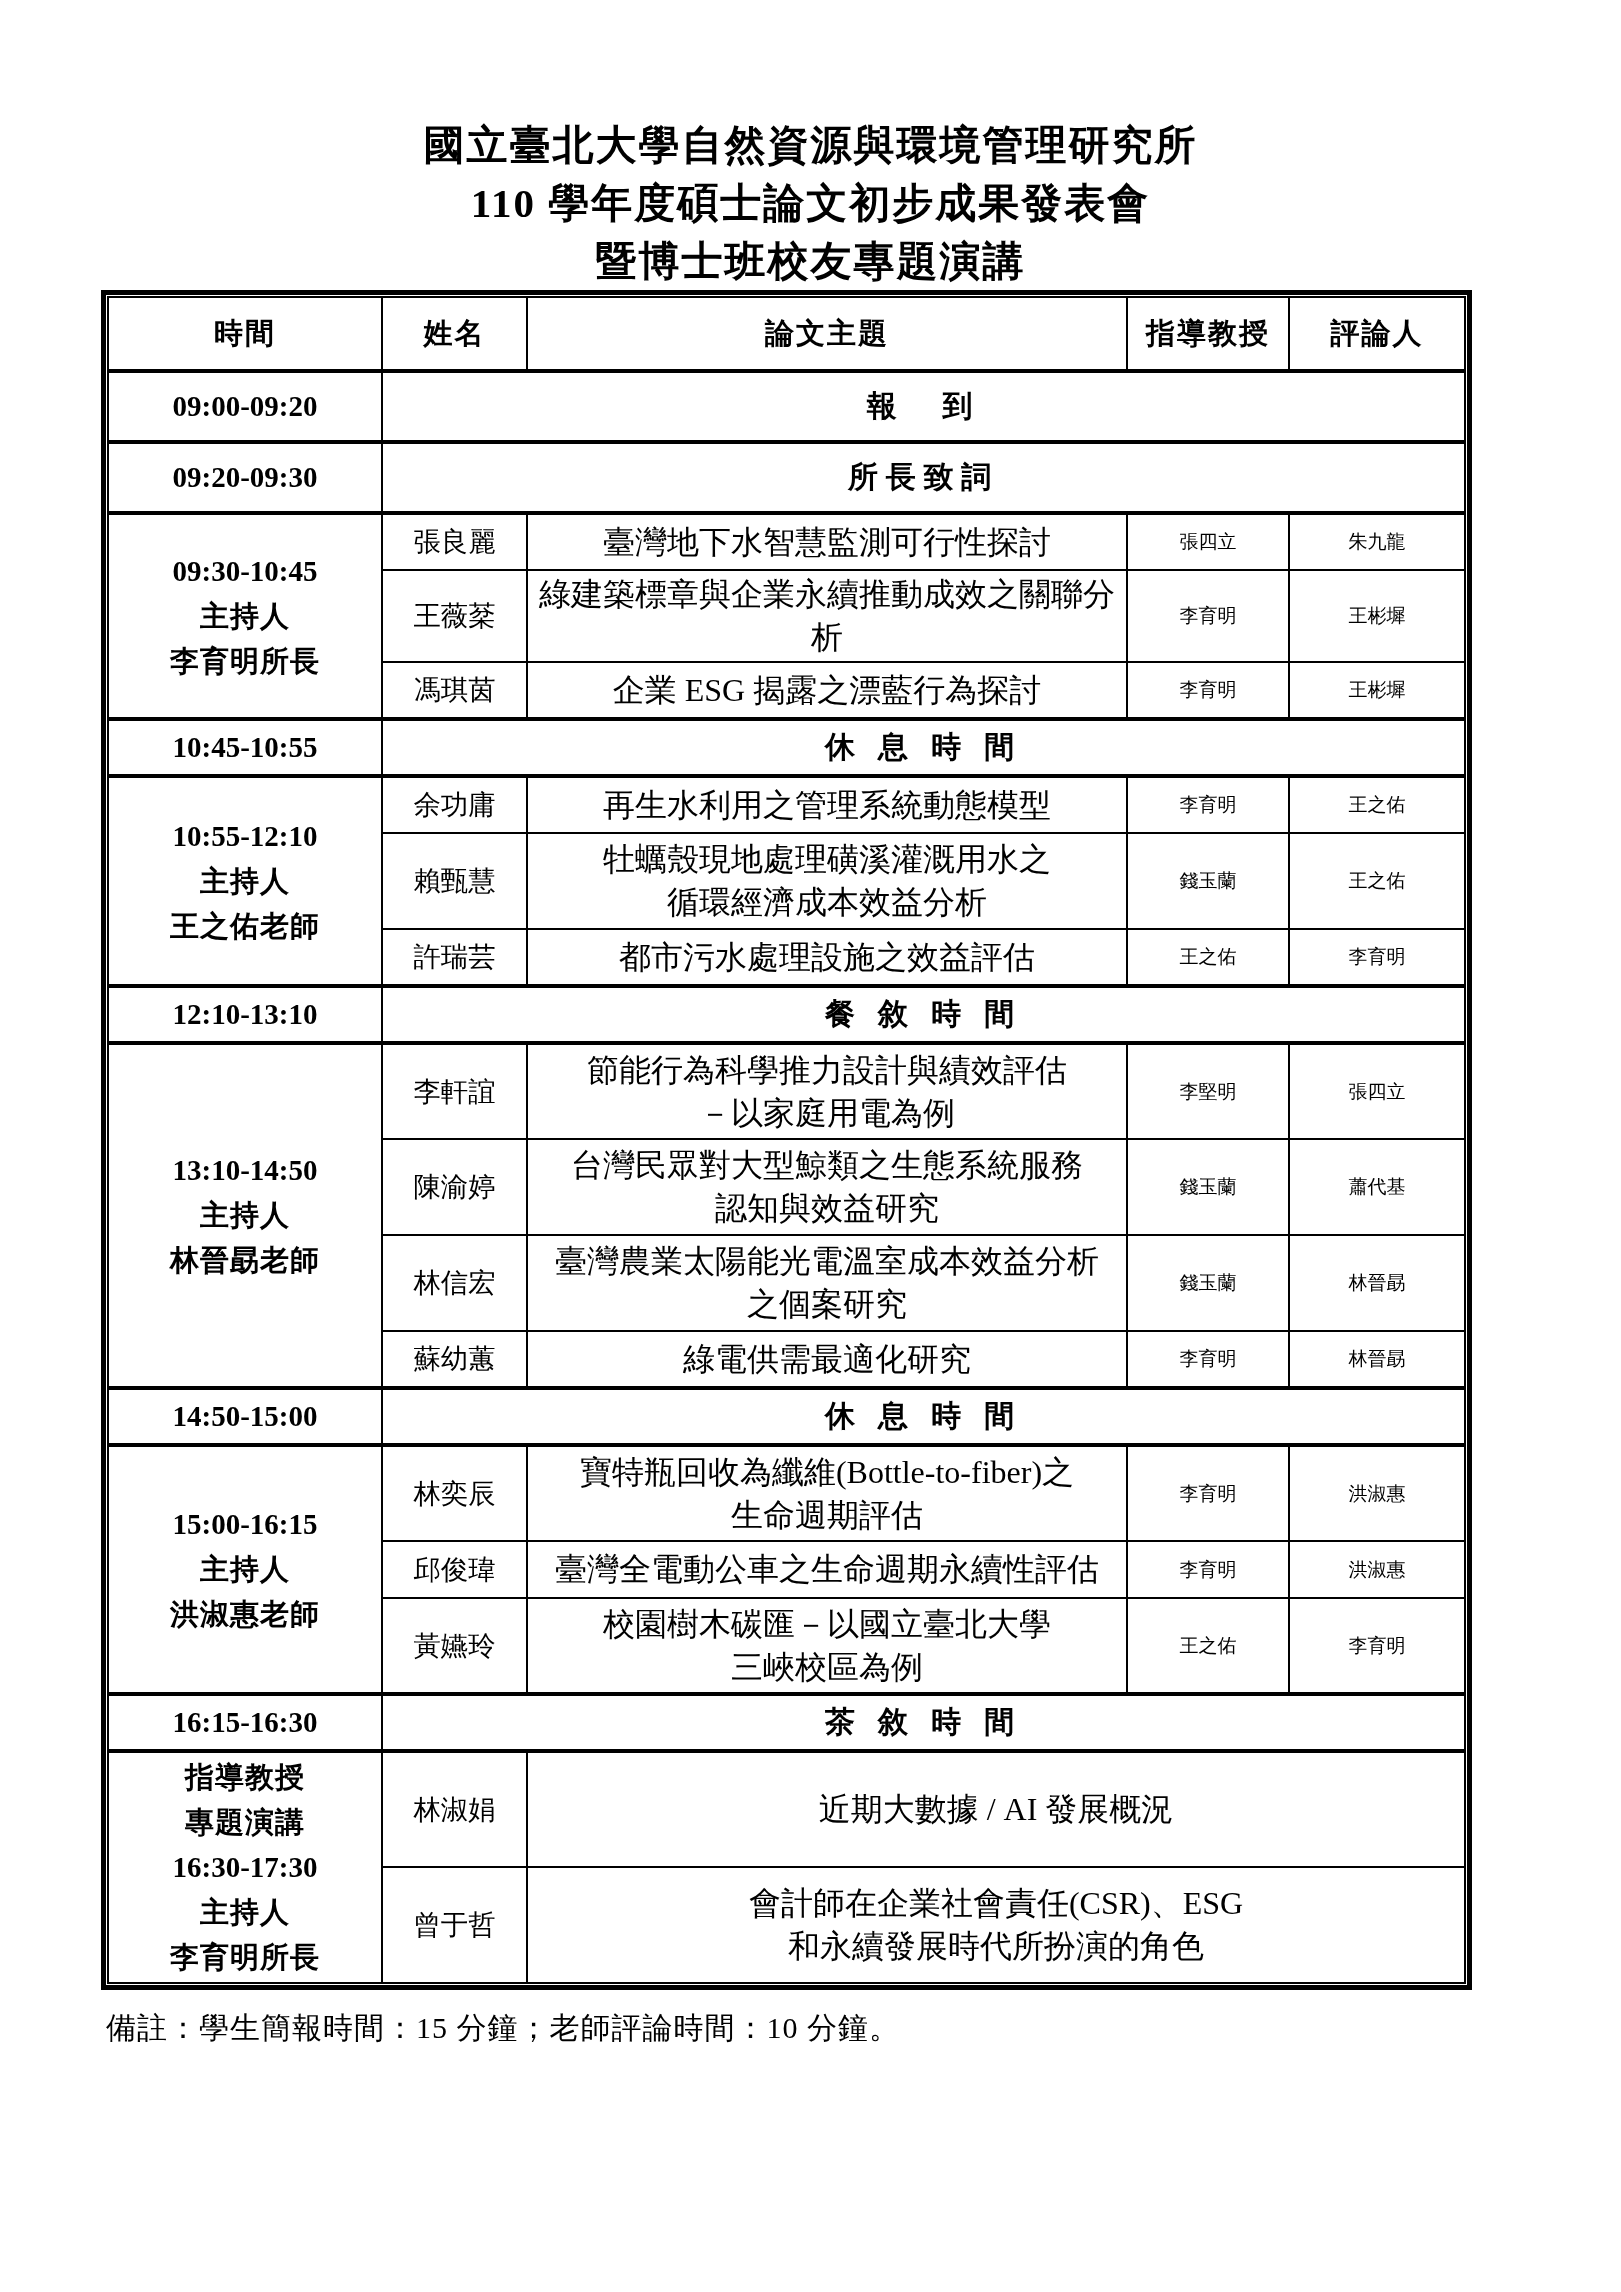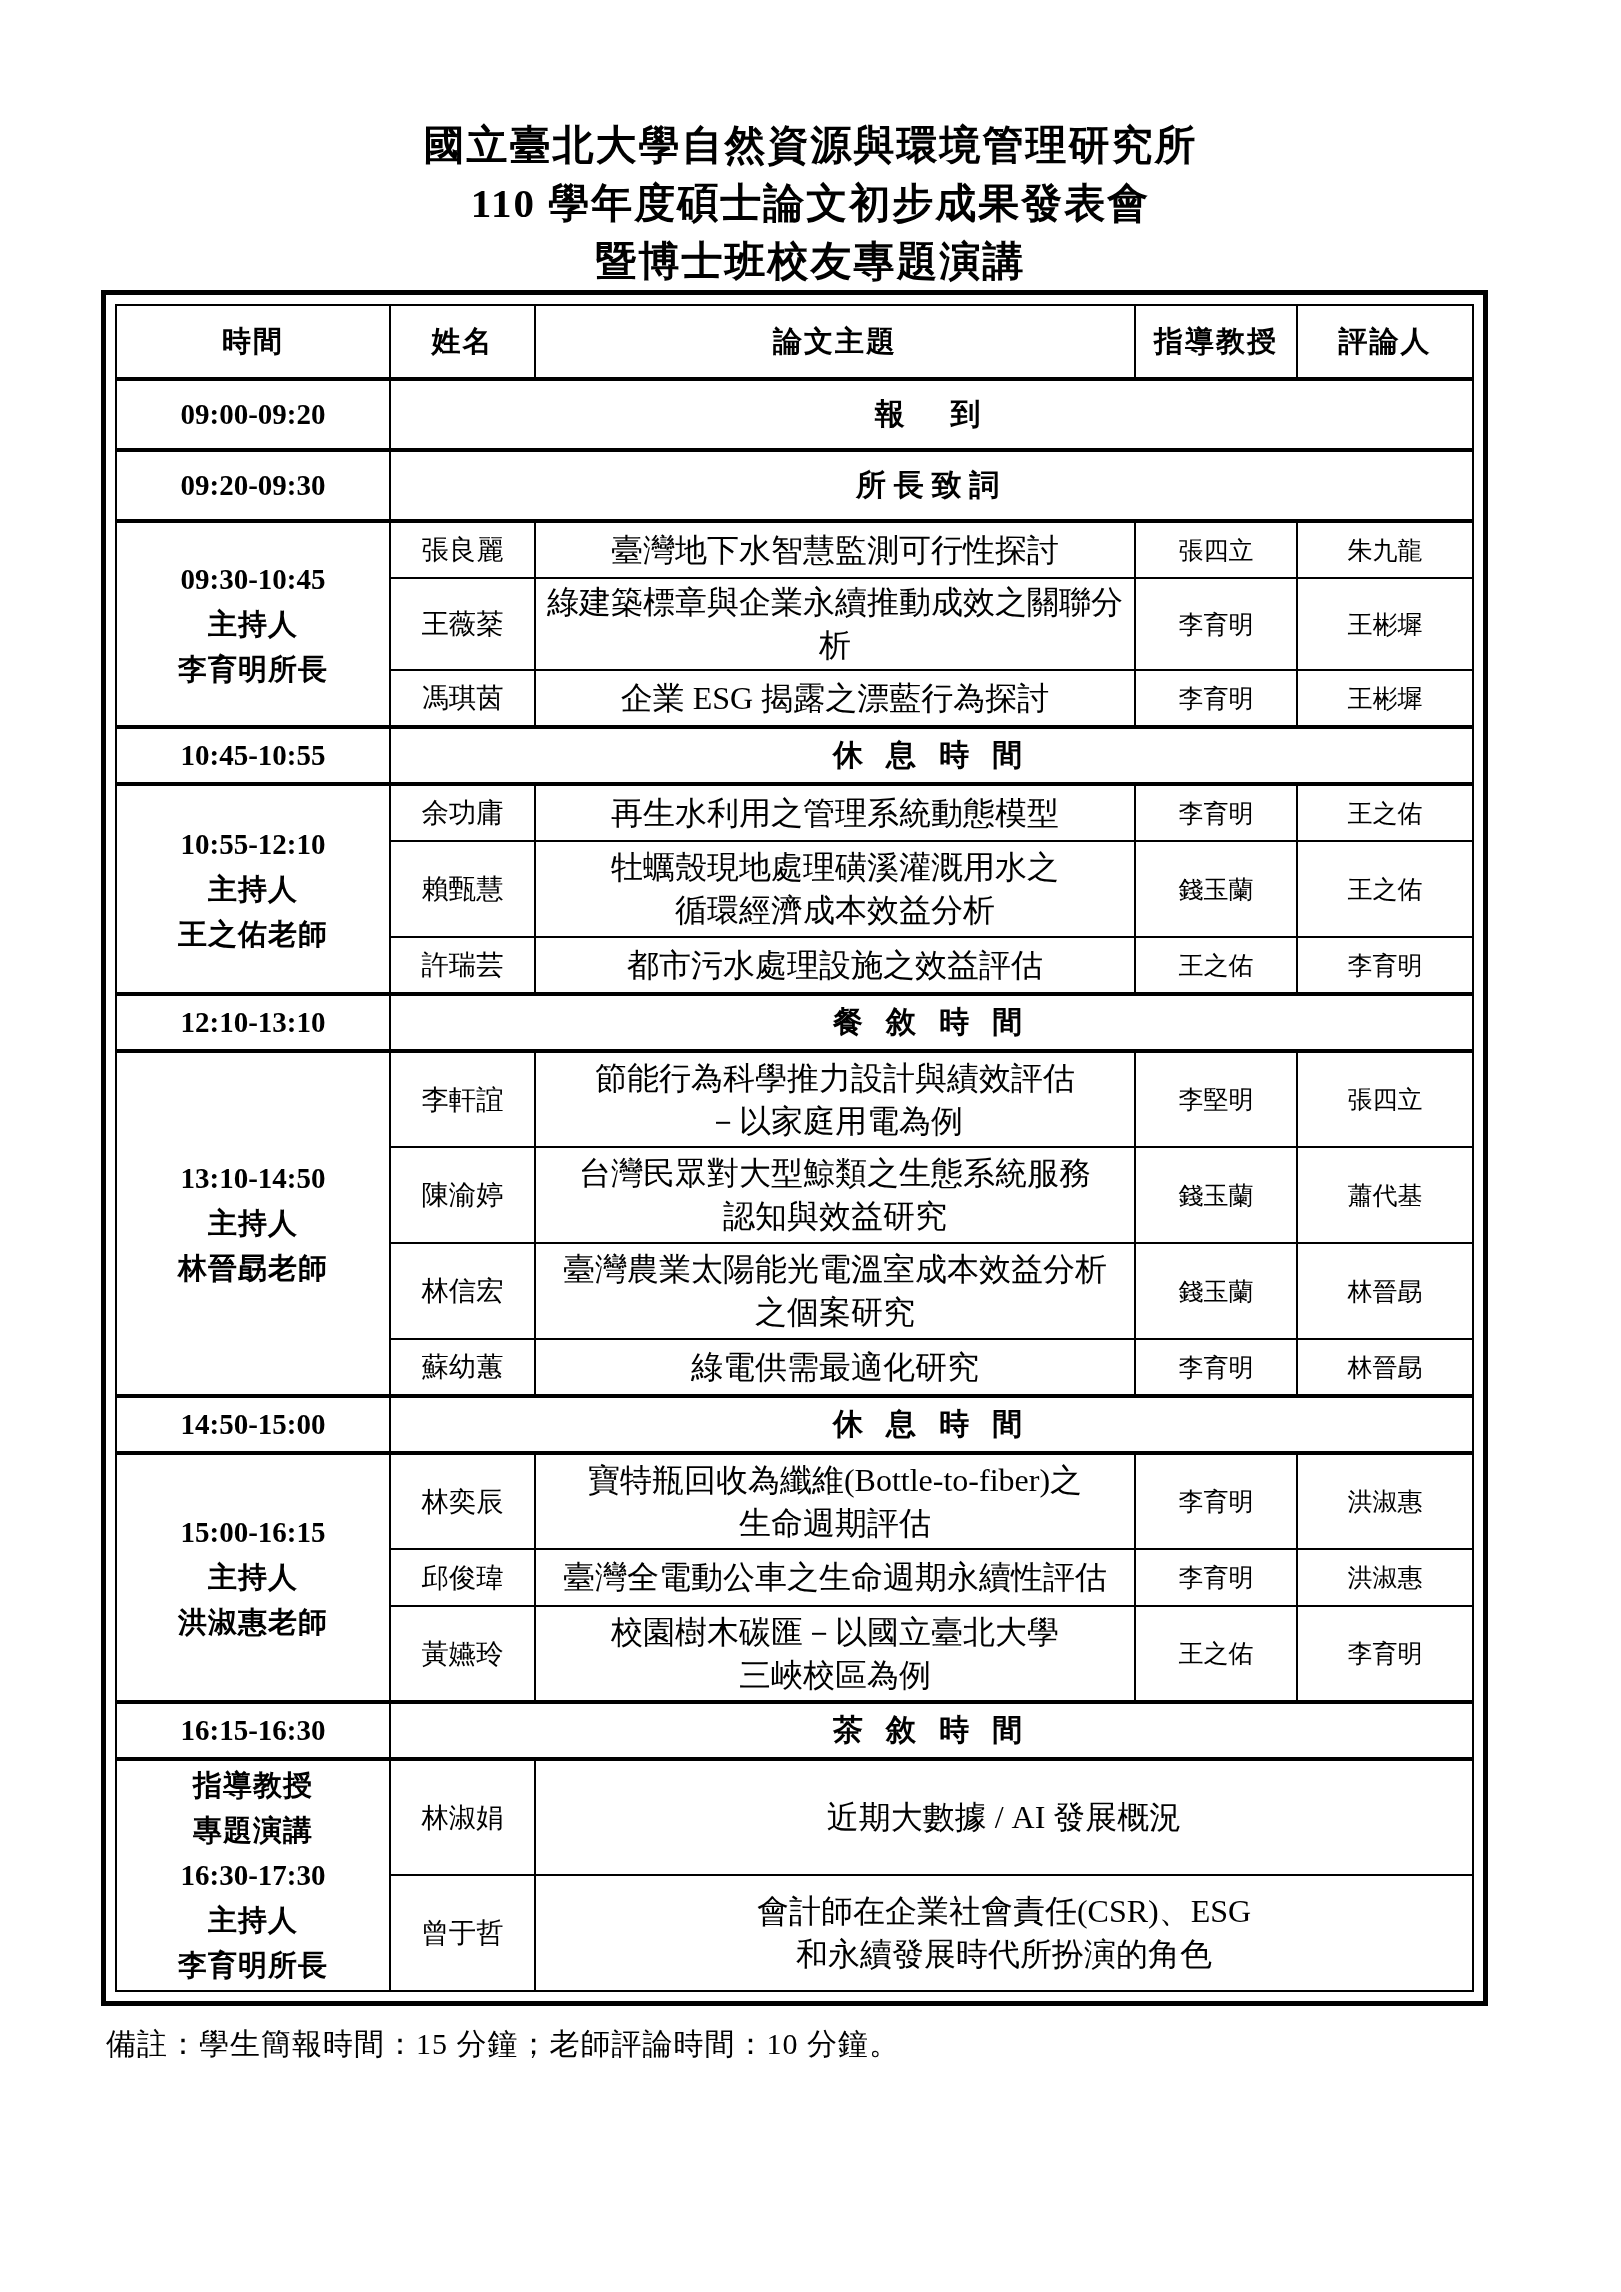--- a/index.html
+++ b/index.html
@@ -8,36 +8,36 @@
     background:#ffffff; color:#000;
     font-family:"Liberation Serif","DejaVu Serif",serif;
   }
   .page { position:relative; width:1621px; height:1751px; box-sizing:border-box; padding-top:116px; }
 
   .title-block { text-align:center; font-weight:bold; font-size:41px; line-height:58px; letter-spacing:2px; }
 
   .info-block { margin:37px 0 5.9px 101px; font-size:33px; font-weight:bold; line-height:54px; letter-spacing:1px; }
   .info-addr { padding-left:98px; }
 
-  .table-wrap { margin-left:101px; width:fit-content; border:5.9px solid #000; padding:9px; background:#fff; }
+  .table-wrap { margin-left:101px; width:fit-content; border:5.9px solid #000; padding:1px; background:#fff; }
   table { border-collapse:collapse; table-layout:fixed; width:1358px; }
   col.c-time{width:274px} col.c-name{width:145px} col.c-topic{width:600px} col.c-adv{width:162px} col.c-rev{width:176px}
   th, td { border:2.9px solid #000; text-align:center; vertical-align:middle; padding:2px 5.9px; box-sizing:border-box; overflow:hidden; }
   tr.sec > th, tr.sec > td { border-top-width:4.9px; }
 
   tr.r-hdr{height:74px} tr.r-span{height:71px} tr.r-s{height:57px} tr.r-d{height:96px} tr.r-b{height:57px} tr.r-a{height:114px}
 
   th { font-size:29px; font-weight:bold; letter-spacing:2px; }
   .time { font-size:29px; font-weight:bold; font-family:"Liberation Serif",serif; }
   .time-cell div { line-height:45px; }
   .mod-role, .mod-name { font-size:29px; font-weight:bold; letter-spacing:1px; }
   .alumni-hdr { font-size:29px; font-weight:bold; letter-spacing:1px; }
   .name { font-size:27.4px; }
   .topic { font-size:32px; white-space:pre-line; line-height:43px; }
-  .person { font-size:25px;margin-left:20px; }
+  .person { font-size:19px;margin-left:20px; }
   .span-label { font-size:30px; font-weight:bold; letter-spacing:7.8px; }
 
   .note { margin:17.6px 0 0 106px; font-size:30px; letter-spacing:1px; }
 </style>
 </head>
 <body>
 
 <div class="page">
 
   <div class="title-block">

